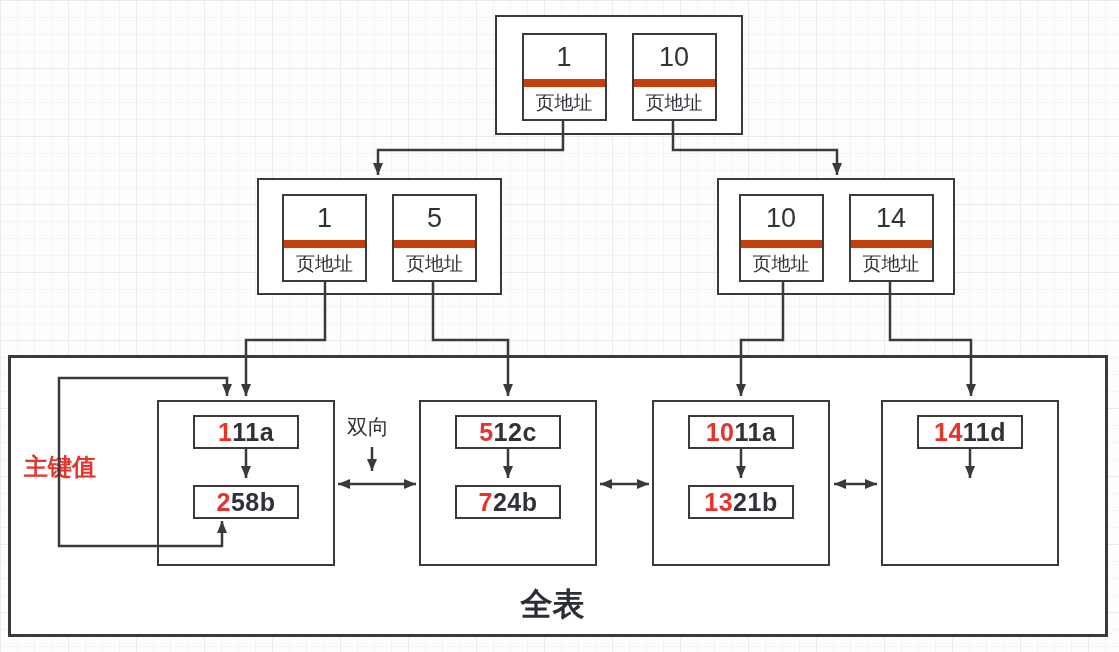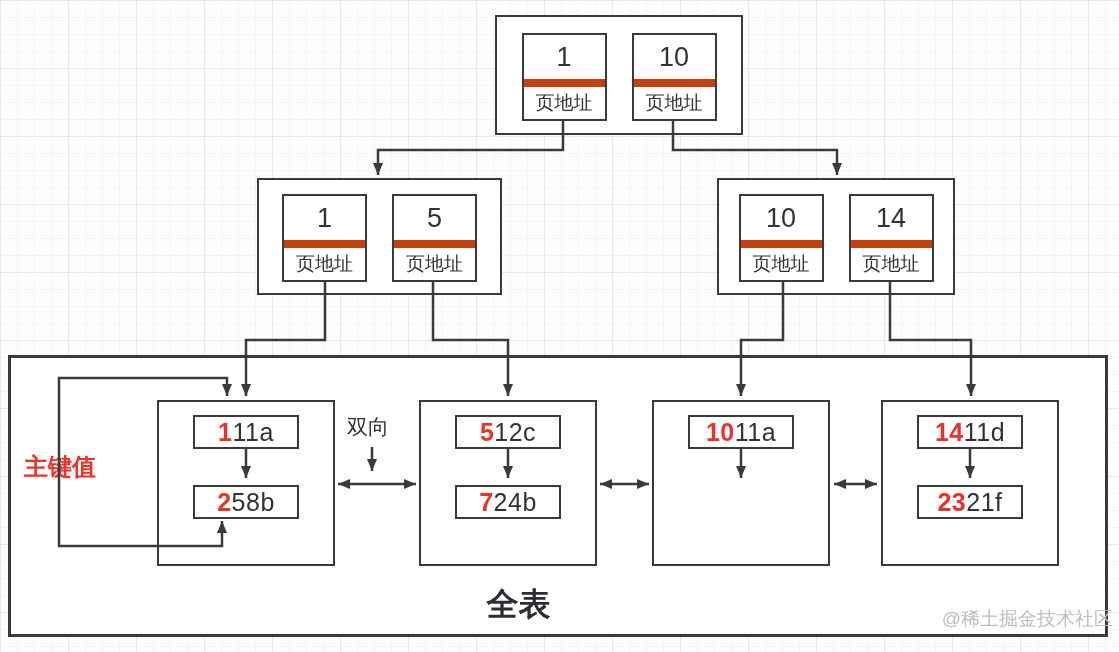--- a/index.html
+++ b/index.html
@@ -36,25 +36,25 @@
   .leaf{}
   .rec{
     position:absolute;left:50%;transform:translateX(-50%);
     width:106px;height:34px;border:2px solid #3a3a3a;box-sizing:border-box;
     background:#fff;display:flex;align-items:center;justify-content:center;
     font-size:25px;letter-spacing:0.5px;
   }
   .rec-top{top:13px;}
   .rec-bottom{top:83px;}
   .rkey{color:#e8332a;font-weight:bold;}
-  .rval{color:#2f3237;}
+  .rval{color:#2f3237;font-weight:bold;}
   .lbl{position:absolute;white-space:nowrap;}
   .lbl-pk{left:24px;top:451px;font-size:24px;font-weight:bold;color:#e8332a;}
   .lbl-bi{left:347px;top:413px;font-size:21px;color:#2f3237;}
-  .lbl-full{left:436px;top:583px;width:165px;text-align:center;font-size:32px;font-weight:bold;color:#2b2e33;}
+  .lbl-full{left:470px;top:583px;width:165px;text-align:center;font-size:32px;font-weight:bold;color:#2b2e33;}
   .lbl-wm{right:6px;top:606px;font-size:19px;color:#bdbdbd;}
   svg.connectors{position:absolute;left:0;top:0;pointer-events:none;}
 </style>
 </head>
 <body>
 
 <div class="canvas">
 
   <div class="box bigbox" style="left:8px;top:355px;width:1100px;height:282px;"></div>
 
@@ -111,37 +111,36 @@
       <span class="rkey">7</span>
         <span class="rval">24b</span>
     </div>
   </div>
 
   <div class="box leaf" style="left:652px;top:400px;width:178px;height:166px;">
     <div class="rec rec-top">
       <span class="rkey">10</span>
         <span class="rval">11a</span>
     </div>
+    <div class="rec rec-bottom">
+      <span class="rkey">13</span>
+        <span class="rval">21b</span>
+    </div>
   </div>
 
   <div class="box leaf" style="left:881px;top:400px;width:178px;height:166px;">
     <div class="rec rec-top">
       <span class="rkey">14</span>
         <span class="rval">11d</span>
     </div>
-    <div class="rec rec-bottom">
-      <span class="rkey">23</span>
-        <span class="rval">21f</span>
-    </div>
   </div>
 
   <div class="lbl lbl-pk">主键值</div>
   <div class="lbl lbl-bi">双向</div>
   <div class="lbl lbl-full">全表</div>
-  <div class="lbl lbl-wm">@稀土掘金技术社区</div>
 
   <svg class="connectors" width="1119" height="652" viewBox="0 0 1119 652">
     <defs>
       <marker id="ah" markerUnits="userSpaceOnUse" markerWidth="13" markerHeight="11" refX="12" refY="5" orient="auto-start-reverse">
         <path d="M0,0 L12,5 L0,10 Z" fill="#3a3a3a"></path>
       </marker>
     </defs>
     <g fill="none" stroke="#3a3a3a" stroke-width="2.5">
       <path d="M 563 120 V 150 H 378 V 175" marker-end="url(#ah)"></path>
       <path d="M 673 120 V 150 H 837 V 175" marker-end="url(#ah)"></path>

